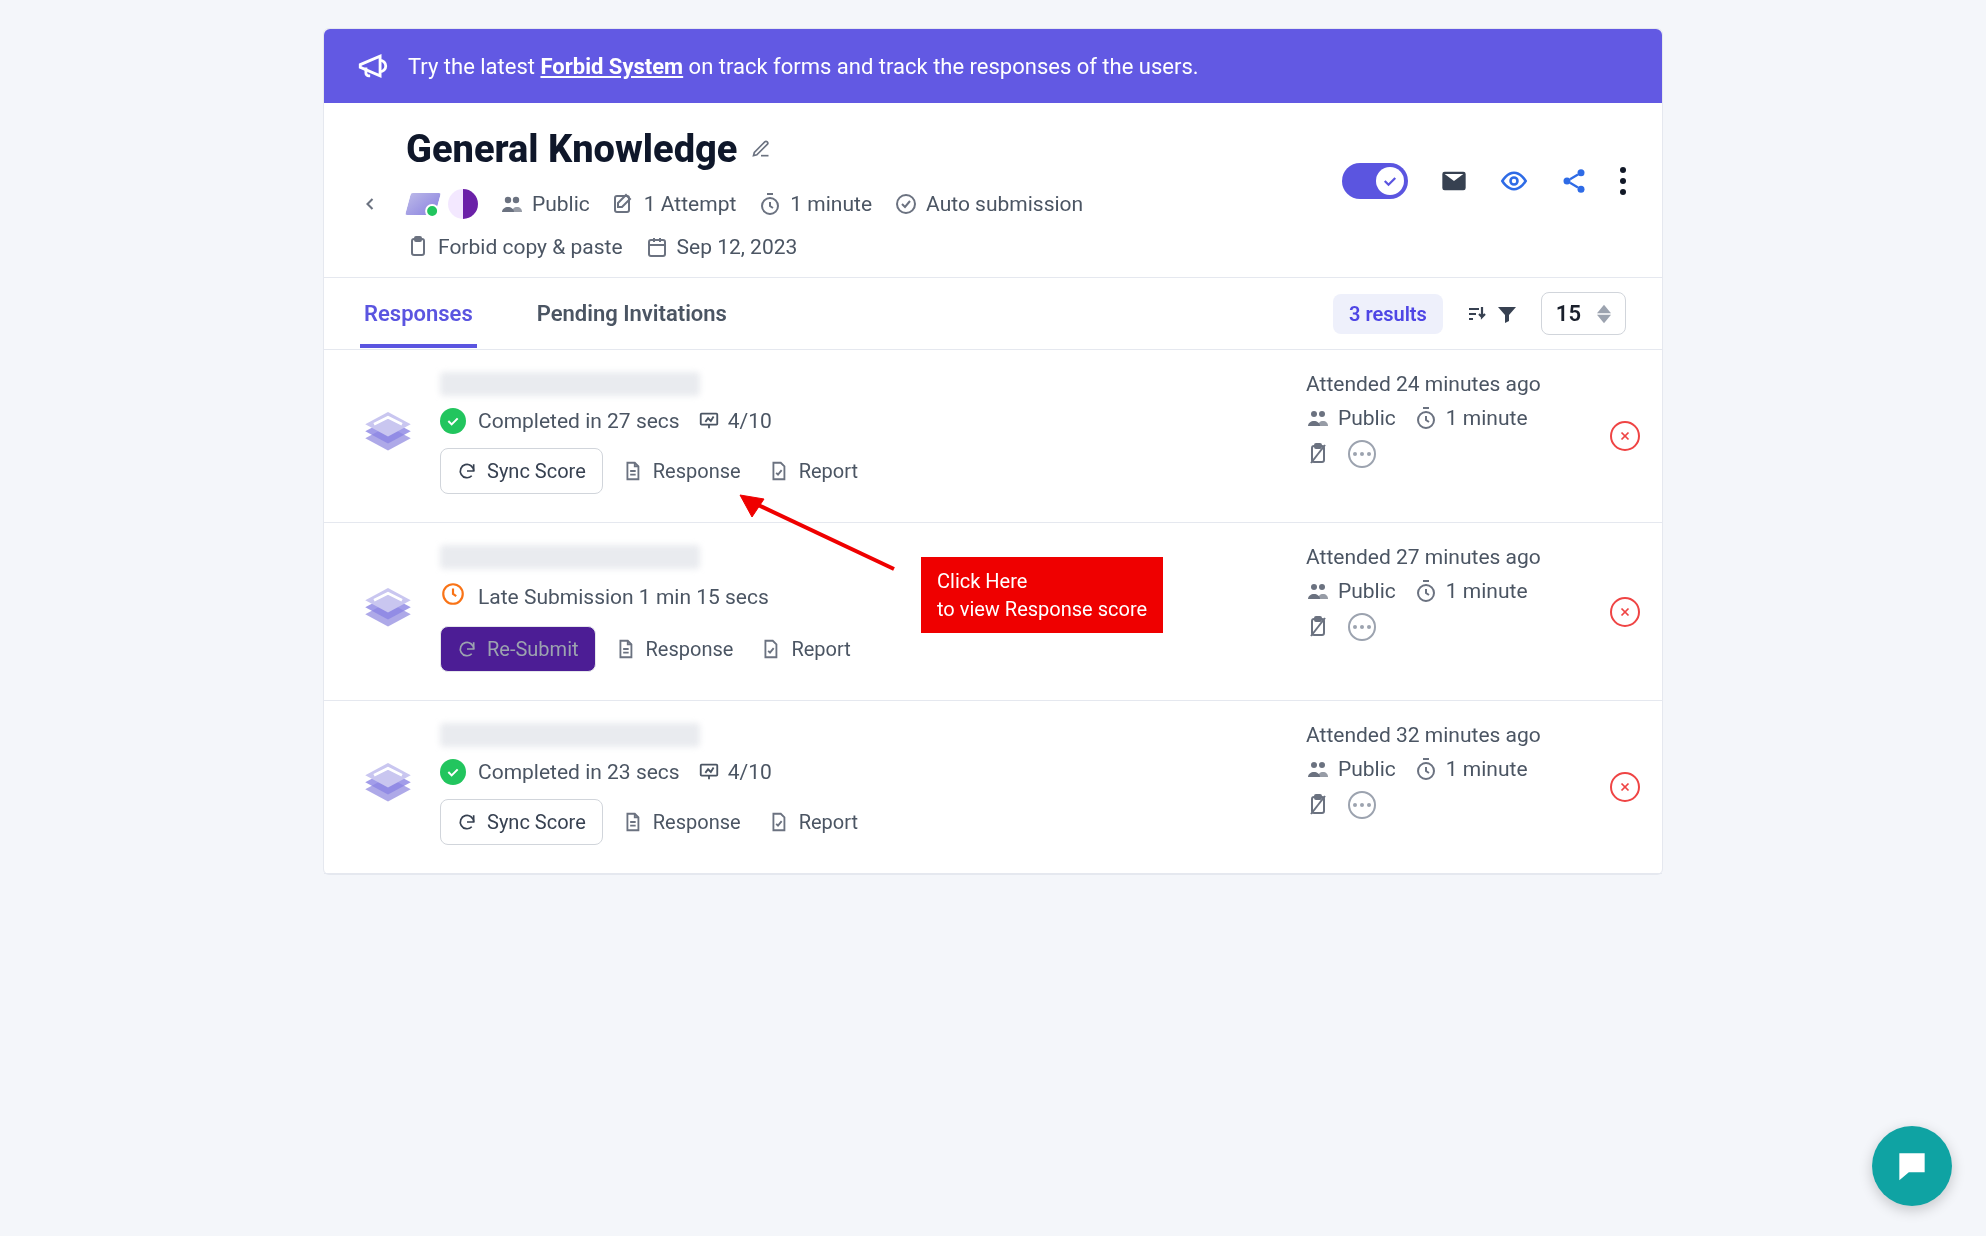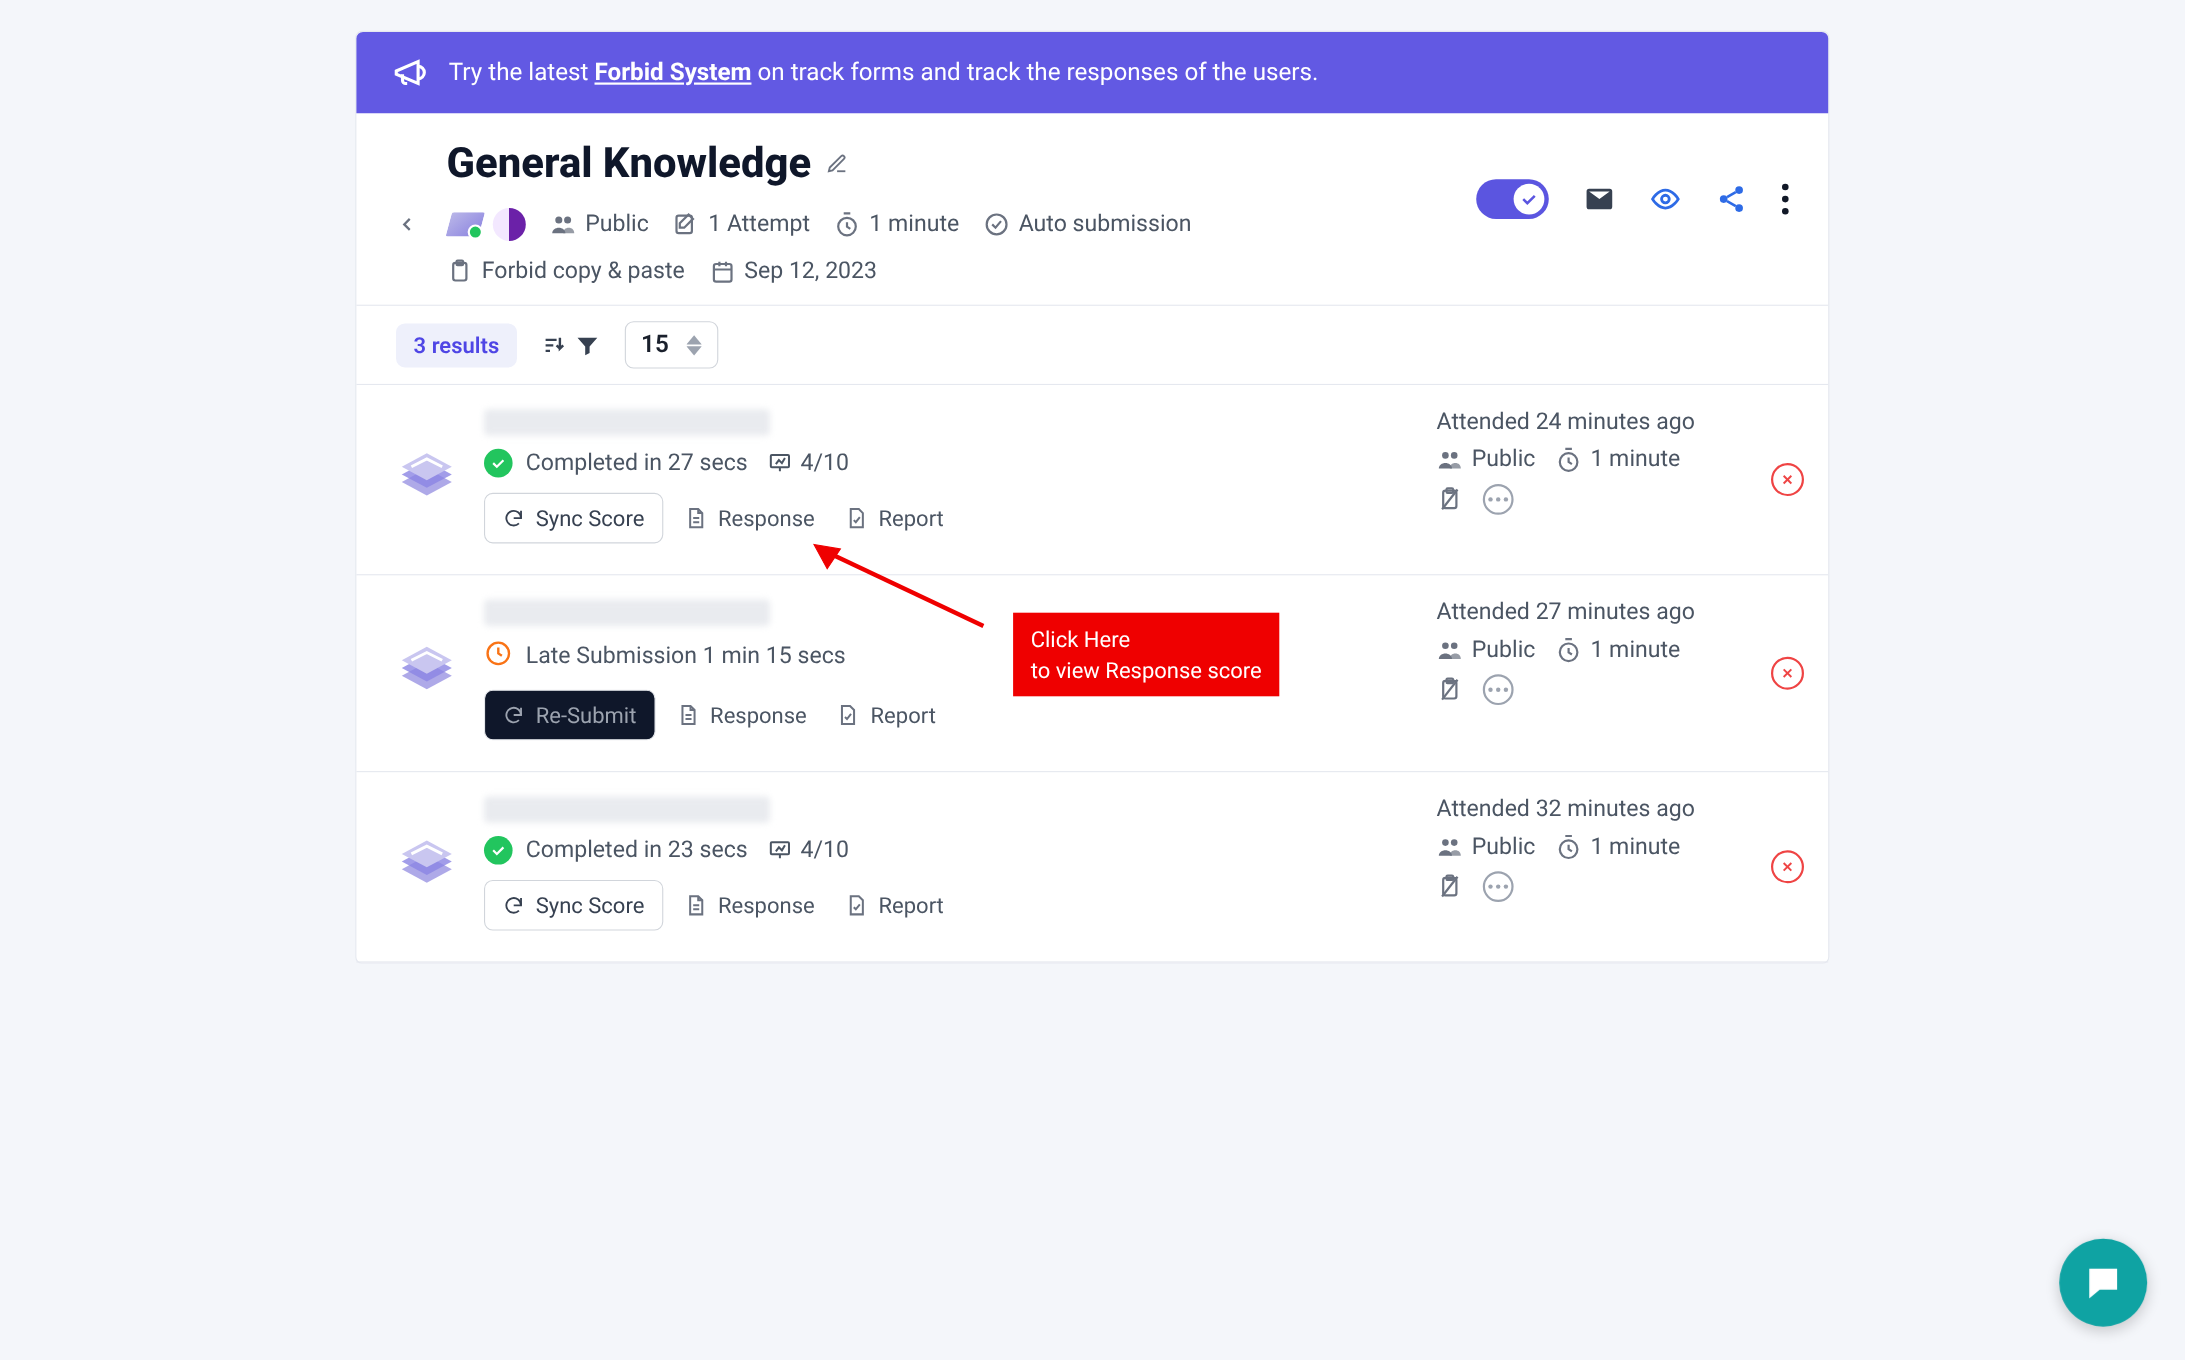--- a/index.html
+++ b/index.html
@@ -143,21 +143,21 @@
   .status-late svg{width:26px;height:26px;color:#f97316;}
   .score-chip { display:flex; align-items:center; gap:8px; color:#4b5563; margin-left:6px;}
   .score-chip svg{width:22px;height:22px;}
   .action-row { display:flex; gap:10px; }
   .btn {
     display:flex; align-items:center; gap:10px;
     border:1px solid #d1d5db; border-radius:8px;
     padding: 10px 16px; font-size:20px; color:#374151; cursor:pointer;
     background:#fff;
   }
-  .btn.disabled { background:#0f172a; color:#9ca3af; cursor:default; border-color:#e5e7eb;}
+  .btn.disabled { background:#4c1d95; color:#9ca3af; cursor:default; border-color:#e5e7eb;}
   .btn svg{width:20px;height:20px;}
   .linkbtn {
     display:flex; align-items:center; gap:10px;
     padding: 10px 8px; font-size:20px; color:#4b5563; cursor:pointer;
   }
   .linkbtn svg{width:22px;height:22px;color:#6b7280;}
   .row-right {
     width: 320px; display:flex; flex-direction:column; gap:10px;
     color:#4b5563; font-size:21px;
   }
@@ -301,20 +301,24 @@
         </svg>
       <div class="dots">
           <span></span>
           <span></span>
           <span></span>
         </div>
     </div>
   </div>
 
   <div class="tabbar">
+    <div class="tabs">
+      <div class="tab active">Responses</div>
+      <div class="tab">Pending Invitations</div>
+    </div>
     <div class="tab-right">
       <div class="results-pill">3 results</div>
       <div class="sortfilter">
         <svg viewBox="0 0 24 24" fill="none" stroke="currentColor" stroke-width="2.2">
             <path d="M4 7h10M4 12h7M4 17h4"></path>
             <path d="M17 5v10l3-3m-6 0l3 3"></path>
           </svg>
         <svg viewBox="0 0 24 24" fill="currentColor">
             <path d="M3 5h18l-7 8v6l-4 2v-8L3 5z"></path>
           </svg>

